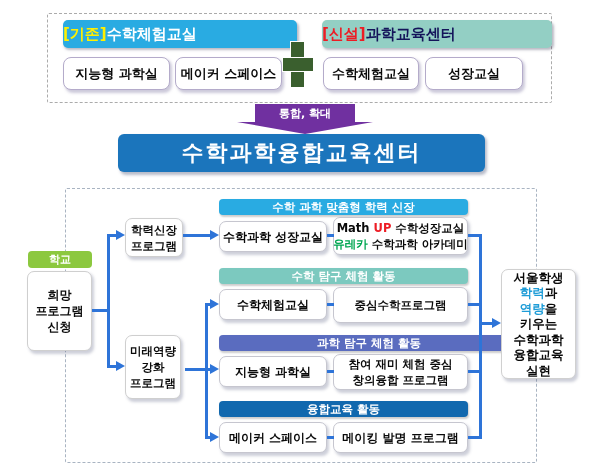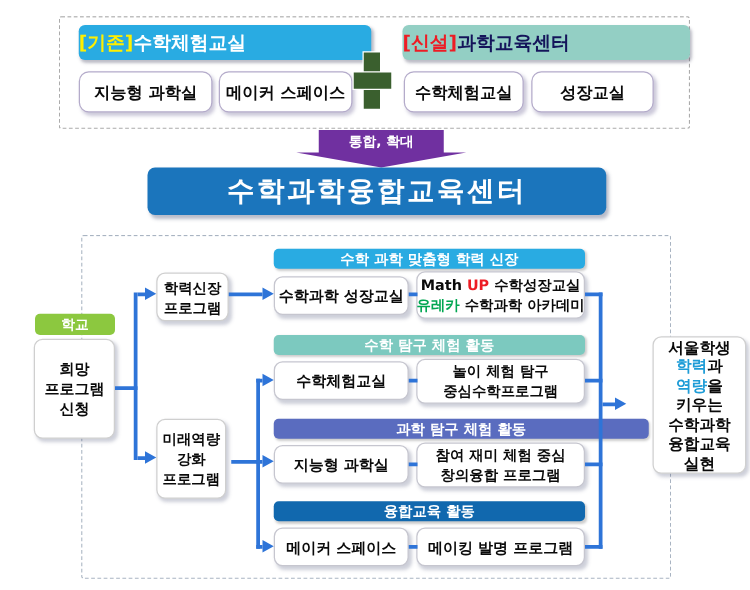--- a/index.html
+++ b/index.html
@@ -100,30 +100,29 @@
   <div class="rbox" style="left:219px;top:221px;width:108px;height:31px;">수학과학 성장교실</div>
   <div class="rbox" style="left:219px;top:289px;width:108px;height:31px;">수학체험교실</div>
   <div class="rbox" style="left:219px;top:356px;width:108px;height:31px;">지능형 과학실</div>
   <div class="rbox" style="left:219px;top:422px;width:108px;height:31px;">메이커 스페이스</div>
 
   <div class="rbox" style="left:333px;top:217px;width:135px;height:38px;font-size:11.5px;">
     <div><span>Math </span><span style="color:var(--red);">UP</span><span> 수학성장교실</span></div>
     <div><span style="color:var(--green);">유레카</span><span> 수학과학 아카데미</span></div>
   </div>
   <div class="rbox" style="left:333px;top:287px;width:135px;height:36px;font-size:11.5px;">
-    <div>놀이 체험 탐구</div>
     <div>중심수학프로그램</div>
   </div>
   <div class="rbox" style="left:333px;top:354px;width:135px;height:36px;font-size:11.5px;">
     <div>참여 재미 체험 중심</div>
     <div>창의융합 프로그램</div>
   </div>
   <div class="rbox" style="left:333px;top:422px;width:135px;height:31px;">메이킹 발명 프로그램</div>
 
-  <div class="rbox" style="left:501px;top:269px;width:75px;height:110px;font-size:12.5px;line-height:15.4px;border-color:#d0d0d0;margin-left:21px;">
+  <div class="rbox" style="left:501px;top:269px;width:75px;height:110px;font-size:12.5px;line-height:15.4px;border-color:#d0d0d0;">
     <div>서울학생</div>
     <div><span style="color:var(--hl-blue);">학력</span><span>과</span></div>
     <div><span style="color:var(--hl-blue);">역량</span><span>을</span></div>
     <div>키우는</div>
     <div>수학과학</div>
     <div>융합교육</div>
     <div>실현</div>
   </div>
 
   <div class="hline" style="left:92px;top:309px;width:18px;height:3px;"></div>

